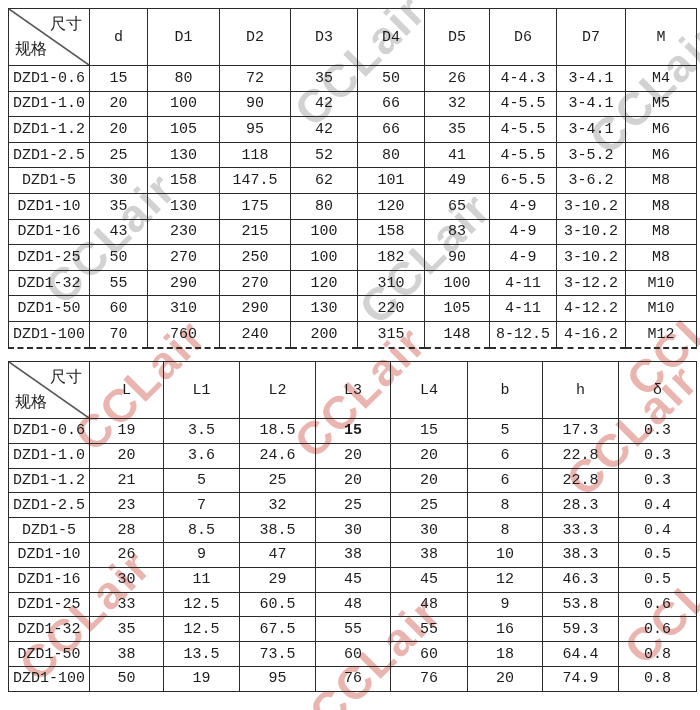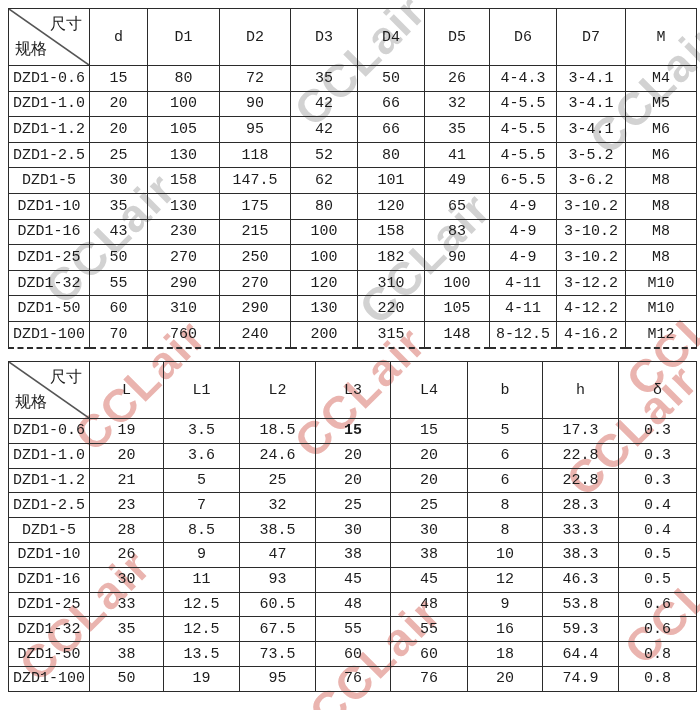--- a/index.html
+++ b/index.html
@@ -366,21 +366,21 @@
           <td>38</td>
           <td>38</td>
           <td>10</td>
           <td>38.3</td>
           <td>0.5</td>
         </tr>
         <tr>
           <th>DZD1-16</th>
           <td>30</td>
           <td>11</td>
-          <td>93</td>
+          <td>29</td>
           <td>45</td>
           <td>45</td>
           <td>12</td>
           <td>46.3</td>
           <td>0.5</td>
         </tr>
         <tr>
           <th>DZD1-25</th>
           <td>33</td>
           <td>12.5</td>

